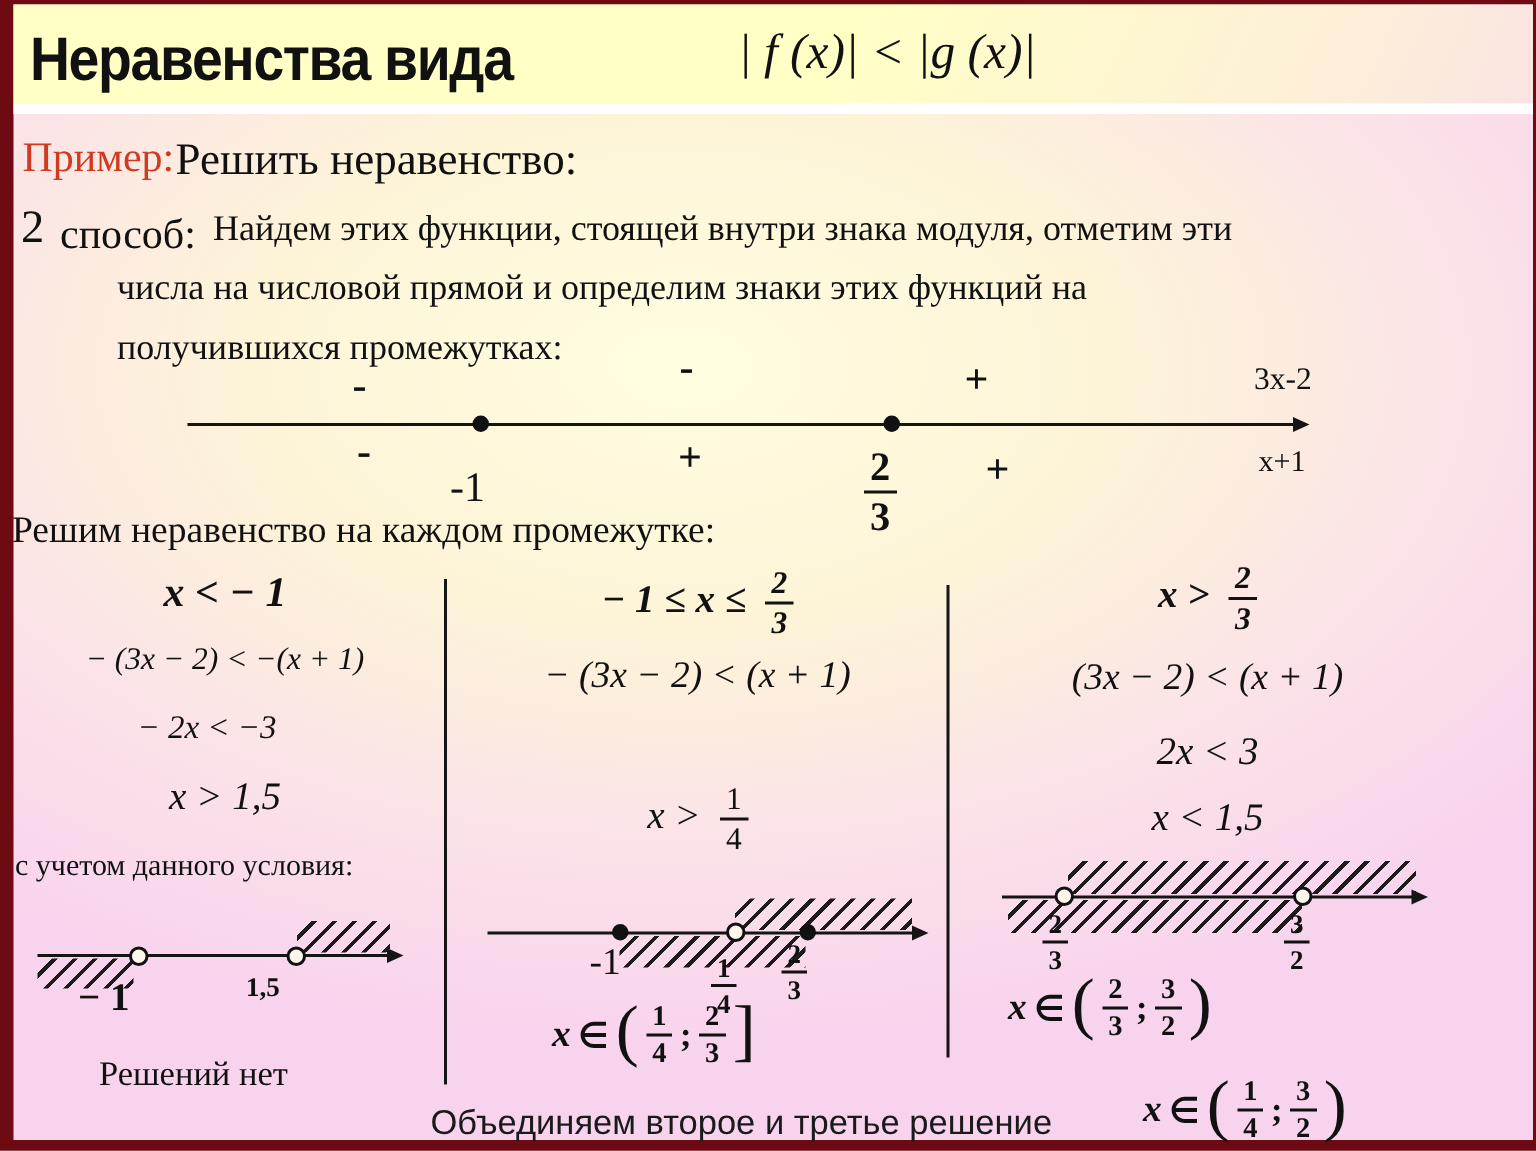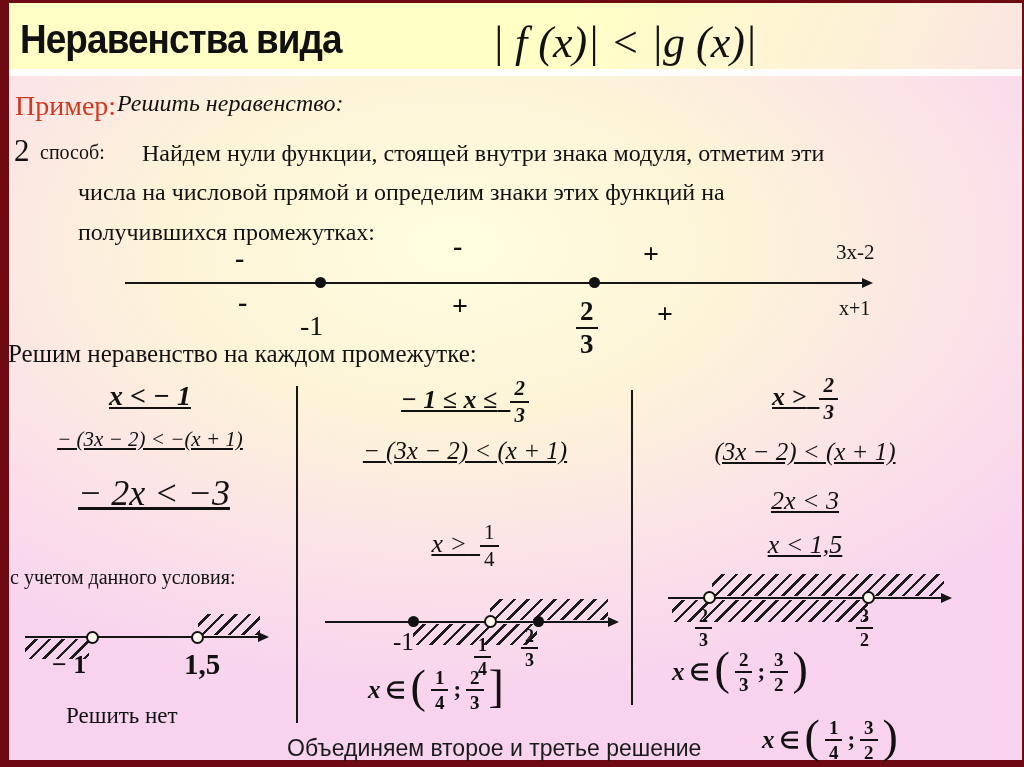--- a/index.html
+++ b/index.html
@@ -28,39 +28,39 @@
   .frac{display:inline-flex;flex-direction:column;align-items:center;line-height:1;vertical-align:middle;}
   .frac .num{border-bottom:2px solid #111;padding:0 4px 2px;display:block;}
   .frac .den{padding-top:2px;display:block;}
   .mfrac{position:absolute;font-weight:bold;text-align:center;}
   .ans{position:absolute;display:flex;align-items:center;gap:5px;
        font-family:"Liberation Serif",serif;font-weight:bold;font-size:23px;}
   .ans .av{font-style:italic;font-size:25px;}
   .ans .abr{font-weight:400;font-size:46px;line-height:.75;transform:translateY(-3px);}
   .ans .af{font-size:19px;}
   .sign{font-size:28px;font-weight:bold;line-height:1;}
-  .eq{text-align:center;text-decoration:underline;}
+  .eq{text-align:center;}
 </style>
 </head>
 <body>
 
 <div class="stage">
   <div class="slide"></div>
   <div class="header-bg"></div>
   <div class="sep"></div>
 
   <div class="t title" style="left:20px;top:16px;">Неравенства вида</div>
-  <div class="t ser it" style="left:492px;top:17px;font-size:44px;">| f (x)| &lt; |g (x)|</div>
+  <div class="t ser it" style="left:492px;top:17px;font-size:33px;">| f (x)| &lt; |g (x)|</div>
 
   <div class="t ser red" style="left:15px;top:90px;font-size:28px;">Пример:</div>
-  <div class="t ser" style="left:117px;top:90px;font-size:24px;font-style:italic;">Решить неравенство:</div>
+  <div class="t ser" style="left:117px;top:90px;font-size:30px;">Решить неравенство:</div>
 
   <div class="t ser" style="left:14px;top:133px;font-size:31px;">2</div>
-  <div class="t ser" style="left:40px;top:141px;font-size:20px;">способ:</div>
-  <div class="t ser" style="left:142px;top:140px;font-size:24px;">Найдем нули функции, стоящей внутри знака модуля, отметим эти</div>
+  <div class="t ser" style="left:40px;top:141px;font-size:28px;">способ:</div>
+  <div class="t ser" style="left:142px;top:140px;font-size:24px;">Найдем этих функции, стоящей внутри знака модуля, отметим эти</div>
   <div class="t ser" style="left:78px;top:179px;font-size:24px;">числа на числовой прямой  и определим знаки этих функций на</div>
   <div class="t ser" style="left:78px;top:219px;font-size:24px;">получившихся промежутках:</div>
 
   <div class="line" style="left:125px;top:282px;width:742px;"></div>
   <div class="arr" style="left:862px;top:278px;"></div>
   <div class="dot" style="left:315px;top:277px;"></div>
   <div class="dot" style="left:589px;top:277px;"></div>
   <div class="t sign" style="left:235px;top:244px;">-</div>
   <div class="t sign" style="left:453px;top:232px;">-</div>
   <div class="t sign" style="left:643px;top:240px;">+</div>
@@ -77,21 +77,22 @@
       </span>
   </div>
 
   <div class="t ser" style="left:8px;top:340px;font-size:25px;">Решим неравенство на каждом промежутке:</div>
 
   <div class="vline" style="left:296px;top:386px;height:337px;"></div>
   <div class="vline" style="left:631px;top:390px;height:315px;"></div>
 
   <div class="t ser it b eq" style="left:30px;top:380px;width:240px;font-size:28px;">x &lt; − 1</div>
   <div class="t ser it eq" style="left:10px;top:427px;width:280px;font-size:21px;">− (3x − 2) &lt; −(x + 1)</div>
-  <div class="t ser it eq" style="left:34px;top:472px;width:240px;font-size:36px;">− 2x &lt; −3</div>
+  <div class="t ser it eq" style="left:18px;top:472px;width:240px;font-size:22px;">− 2x &lt; −3</div>
+  <div class="t ser it eq" style="left:30px;top:516px;width:240px;font-size:26px;">x &gt; 1,5</div>
 
   <div class="t ser it b eq" style="left:330px;top:378px;width:270px;font-size:26px;">
     <span>− 1 ≤ x ≤</span>&nbsp;
     <span class="frac" style="font-size:21px;">
         <span class="num">2</span>
         <span class="den">3</span>
       </span>
   </div>
   <div class="t ser it eq" style="left:320px;top:437px;width:290px;font-size:25px;">− (3x − 2) &lt; (x + 1)</div>
   <div class="t ser it eq" style="left:330px;top:522px;width:270px;font-size:26px;">
@@ -115,22 +116,22 @@
 
   <div class="t ser" style="left:10px;top:566px;font-size:20px;">с учетом данного условия:</div>
 
   <div class="line" style="left:25px;top:636px;width:238px;"></div>
   <div class="arr" style="left:258px;top:632px;"></div>
   <div class="hatch" style="left:25px;top:639px;width:64px;height:20px;"></div>
   <div class="hatch" style="left:198px;top:614px;width:62px;height:21px;"></div>
   <div class="ring" style="left:86px;top:631px;"></div>
   <div class="ring" style="left:191px;top:631px;"></div>
   <div class="t ser b" style="left:52px;top:650px;font-size:26px;">− 1</div>
-  <div class="t ser b" style="left:184px;top:648px;font-size:29px;text-align:right;">1,5</div>
-  <div class="t ser" style="left:66px;top:703px;font-size:23px;">Решить нет</div>
+  <div class="t ser b" style="left:164px;top:648px;font-size:18px;text-align:right;">1,5</div>
+  <div class="t ser" style="left:66px;top:703px;font-size:23px;">Решений нет</div>
 
   <div class="line" style="left:325px;top:621px;width:288px;"></div>
   <div class="arr" style="left:608px;top:617px;"></div>
   <div class="hatch" style="left:413px;top:624px;width:124px;height:21px;"></div>
   <div class="hatch" style="left:490px;top:599px;width:118px;height:21px;"></div>
   <div class="dot" style="left:408px;top:616px;"></div>
   <div class="ring" style="left:484px;top:615px;"></div>
   <div class="dot" style="left:533px;top:616px;"></div>
   <div class="t ser" style="left:393px;top:628px;font-size:25px;">-1</div>
   <div class="mfrac" style="left:474px;top:636px;font-size:18px;">

